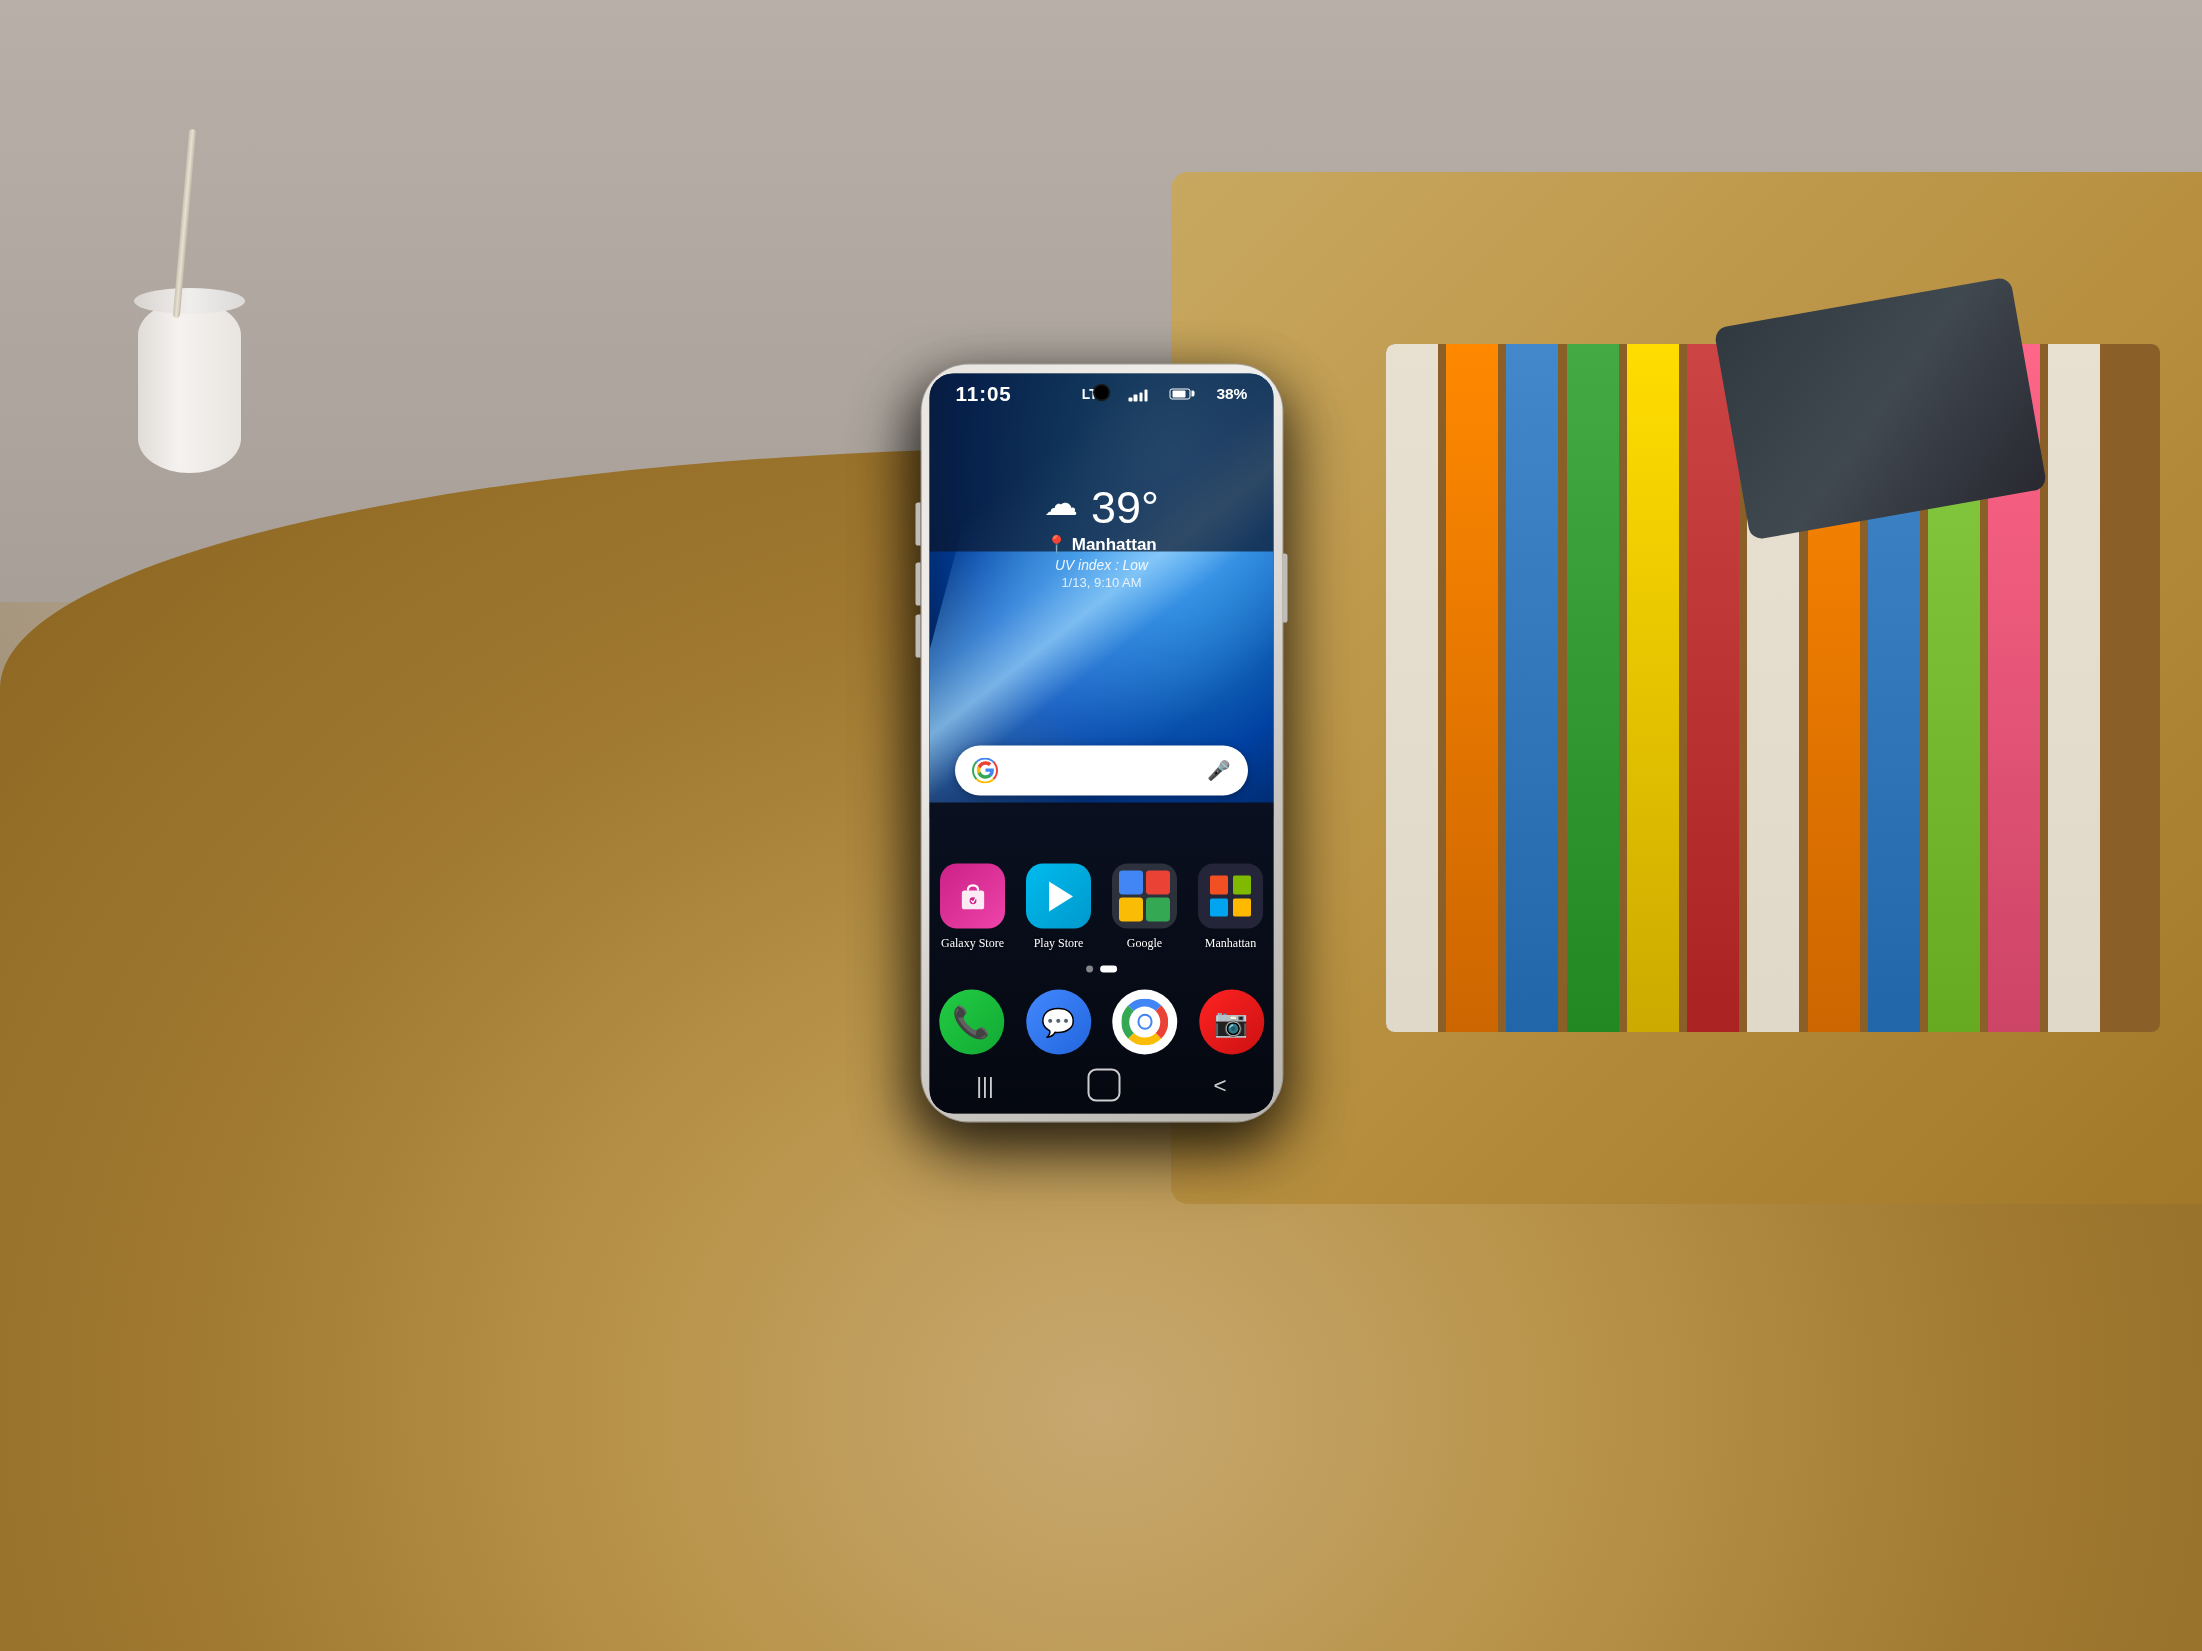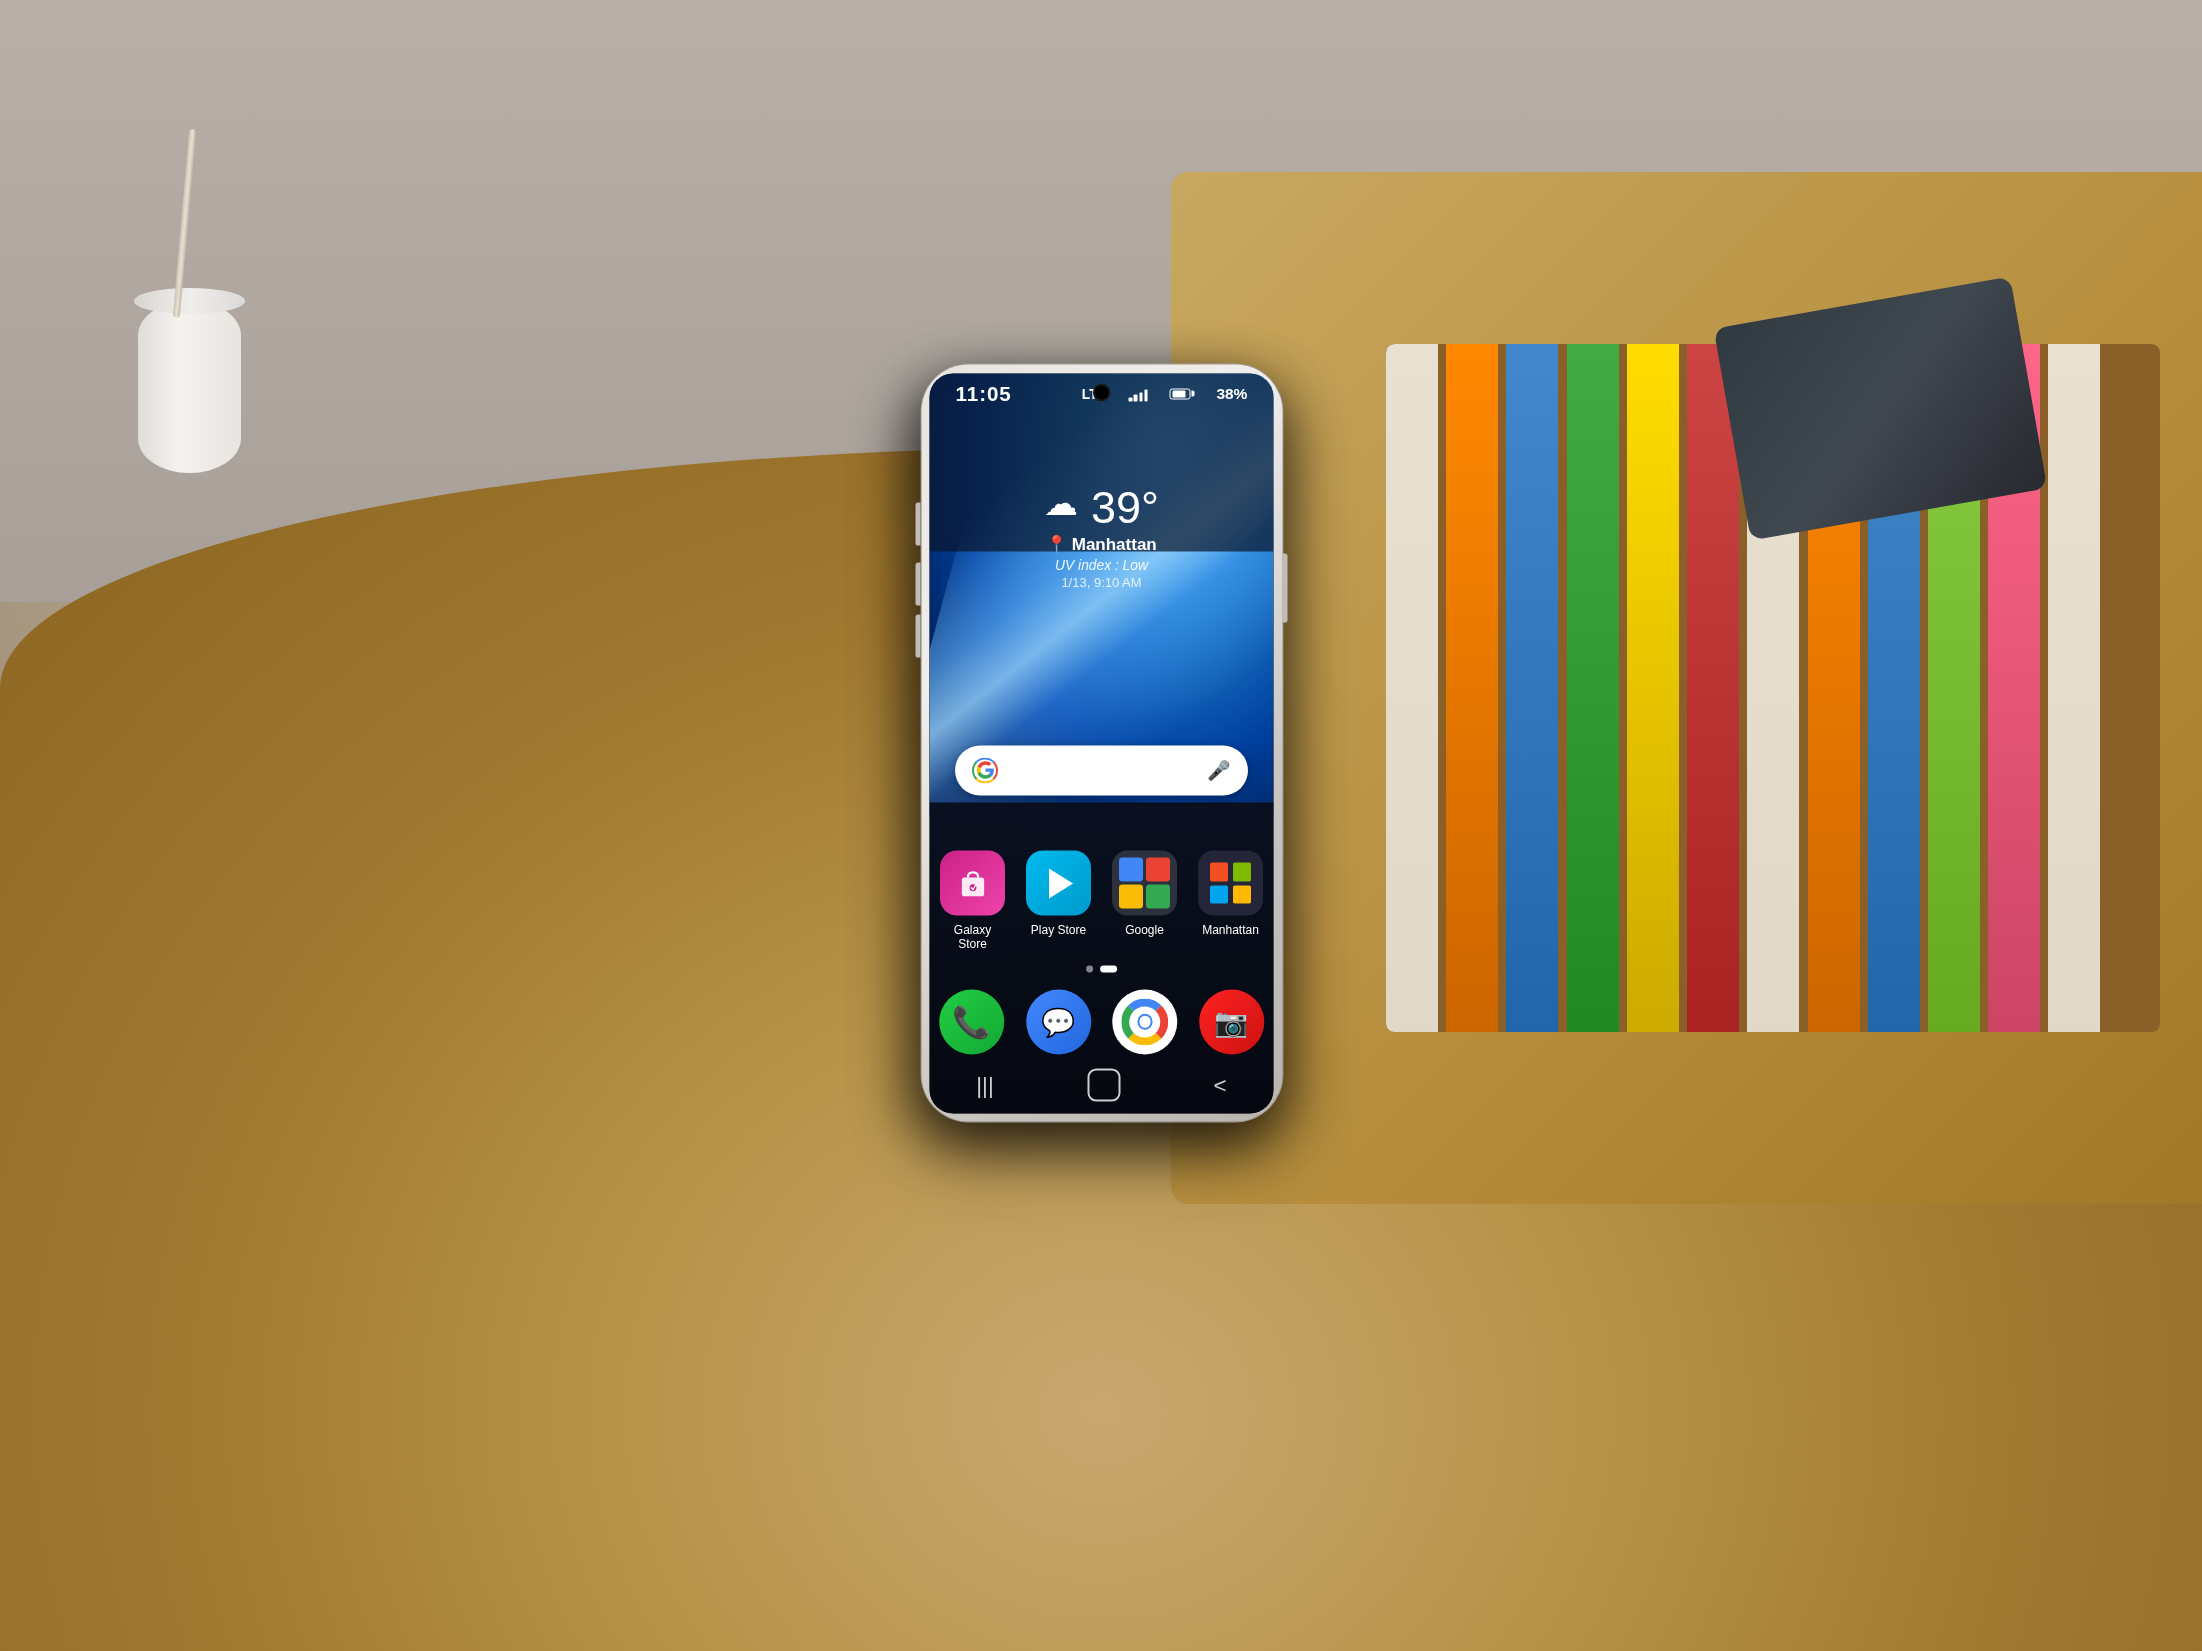--- a/index.html
+++ b/index.html
@@ -386,20 +386,21 @@
     
     .app-grid {
       position: absolute;
       bottom: 22%;
       left: 50%;
       transform: translateX(-50%);
       display: grid;
       grid-template-columns: repeat(4, 69px);
       gap: 17px;
       z-index: 15;
+      font-family: Liberation Serif, serif;
     }
 
     .app-item {
       display: flex;
       flex-direction: column;
       align-items: center;
       gap: 6.9px;
     }
 
     .app-icon {

